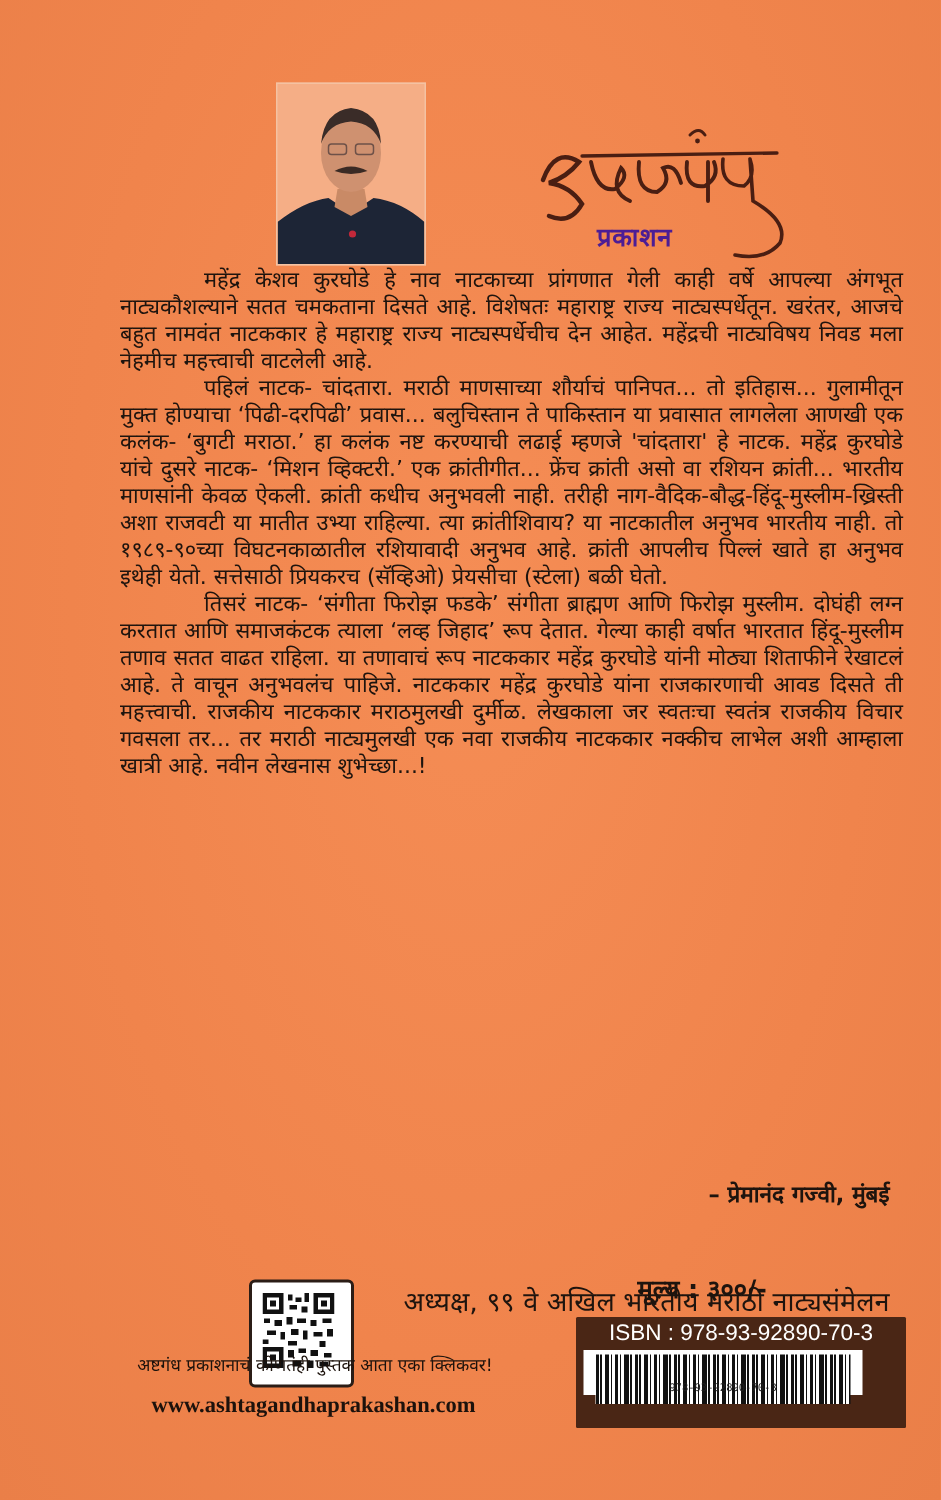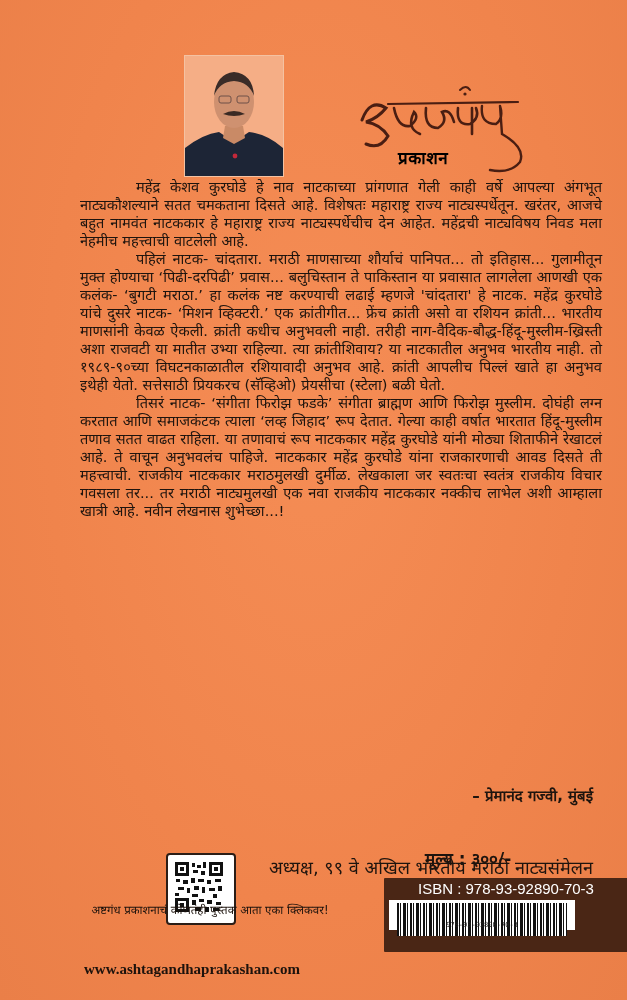--- a/index.html
+++ b/index.html
@@ -12,42 +12,42 @@
       position: relative;
     }
     .photo {
       position: absolute; left: 184px; top: 55px; width: 98px; height: 120px;
       background: #f6b089; border: 1px solid #f4c2a2; overflow: hidden;
     }
     .photo svg { display: block; }
     .logo { position: absolute; left: 350px; top: 78px; width: 180px; height: 100px; }
     .logo-sub {
       position: absolute; left: 398px; top: 146px;
-      font-size: 17px; font-weight: bold; color: #000000; letter-spacing: 0.5px;
+      font-size: 17px; font-weight: bold; color: #4c1d95; letter-spacing: 0.5px;
     }
     .body-text {
       position: absolute; left: 80px; top: 178px; width: 522px;
       font-size: 14.6px; line-height: 18px; text-align: justify;
     }
     .body-text p { margin: 0; text-indent: 56px; }
     .signature {
       position: absolute; right: 34px; top: 785px;
       font-size: 15px; font-weight: bold; text-align: right; margin-left: 28px;
     }
     .designation {
       position: absolute; right: 34px; top: 810px;
       font-size: 18px; text-align: right; margin-top: 45px;
     }
     .price {
       position: absolute; left: 425px; top: 847px;
       font-size: 17px; font-weight: bold;
     }
     .isbn-block {
       position: absolute; left: 384px; top: 878px; width: 220px; height: 74px;
-      background: #4a2615; border-radius: 1px; padding-left: 24px;
+      background: #4a2615; border-radius: 1px;
     }
     .isbn-label {
       position: absolute; left: 0; right: 0; top: 2px; text-align: center;
       color: #ffffff; font-family: "Liberation Sans", sans-serif; font-size: 15px;
     }
     .barcode-area {
       position: absolute; left: 5px; top: 22px; width: 186px; height: 30px;
       background: #ffffff;
     }
     .barcode-bars {
@@ -59,21 +59,21 @@
     .barcode-digits {
       position: absolute; left: 0; right: 0; bottom: 1px; text-align: center;
       font-family: "DejaVu Sans Mono", monospace; font-size: 7px; color: #222;
     }
     .qr {
       position: absolute; left: 166px; top: 853px; width: 66px; height: 68px;
       background: #fff; border: 2px solid #2b1d16; border-radius: 4px;
     }
     .qr svg { position: absolute; left: 7px; top: 7px; }
     .website {
-      position: absolute; left: 84px; top: 961px; width: 250px; text-align: left;
+      position: absolute; left: 84px; top: 929px; width: 250px; text-align: center;
       font-family: "Liberation Serif", serif; font-weight: bold; font-size: 15px; color: #1c120c;
     }
     .tagline {
       position: absolute; left: 60px; top: 902px; width: 300px; text-align: center;
       font-size: 11.5px; color: #1c120c;
     }
   </style>
 </head>
 <body>
 

